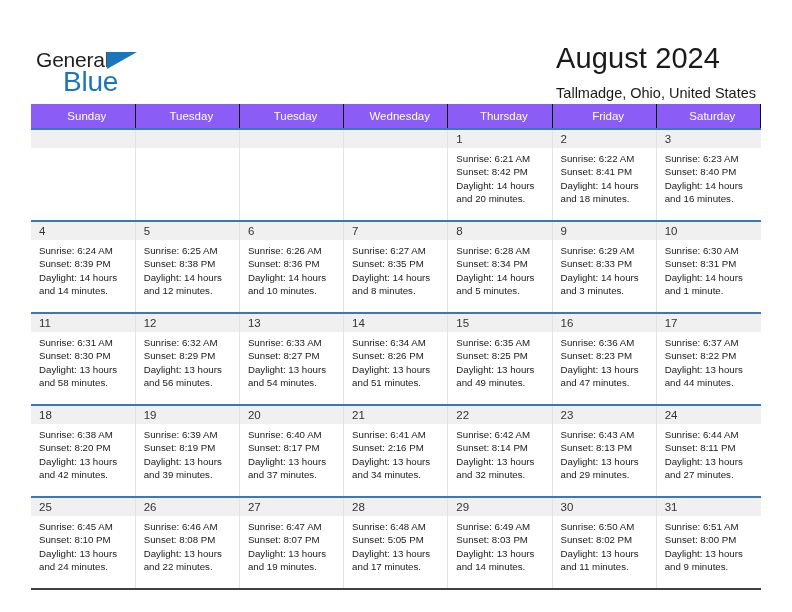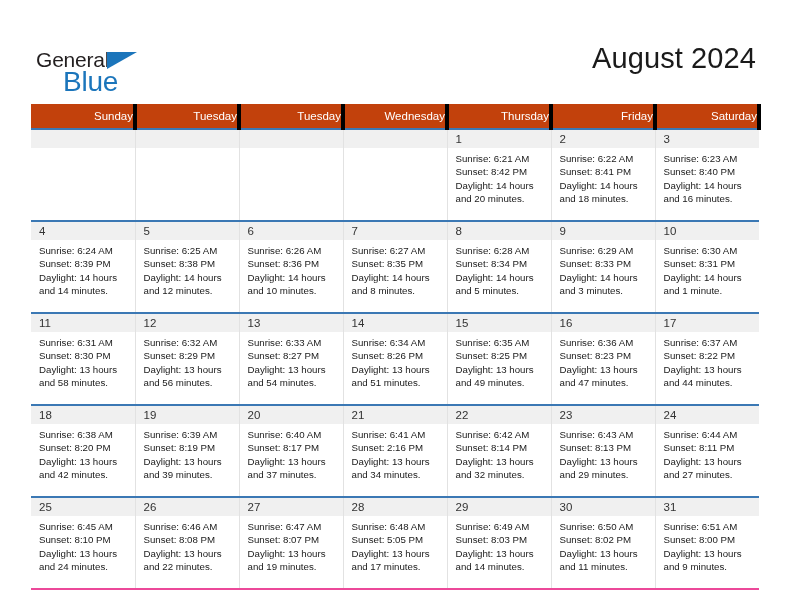--- a/index.html
+++ b/index.html
@@ -93,46 +93,46 @@
   .calendar {
     position: absolute;
     left: 31px;
     top: 104px;
     width: 730px;
     border-collapse: collapse;
     table-layout: fixed;
   }
 
   .calendar th {
-    background: #c2410c;
+    background: #8b5cf6;
     color: #ffffff;
     font-weight: normal;
     font-size: 11.5px;
     line-height: 14px;
-    text-align: right;
+    text-align: center;
     padding: 5px 0 5px 8px;
     height: 21px;
     box-sizing: border-box;
-    border-right: 4px solid #000000;
+    border-right: 1px solid #000000;
   }
 
   .calendar td {
     vertical-align: top;
     padding: 0;
     width: 104.28px;
     height: 90px;
     border-top: 2px solid #3b78b4;
     border-right: 1px solid #e2e2e2;
     background: #ffffff;
   }
   .calendar td:last-child {
     border-right: none;
   }
   .calendar tr:last-child td {
-    border-bottom: 2px solid #ec4899;
+    border-bottom: 2px solid #404040;
   }
 
   .daynum-band {
     background: #f0f0f0;
     height: 18px;
     box-sizing: border-box;
     padding: 1px 0 0 8px;
     font-size: 11.5px;
     line-height: 16px;
     color: #333333;
@@ -160,20 +160,21 @@
   <div class="header">
 
     <div class="logo">
       <span class="logo-line1">General</span>
       <span class="logo-triangle"></span>
       <span class="logo-line2">Blue</span>
     </div>
 
     <div class="title-block">
       <div class="cal-title">August 2024</div>
+      <div class="cal-subtitle">Tallmadge, Ohio, United States</div>
     </div>
 
   </div>
 
   <table class="calendar">
     <thead>
       <tr>
         <th>Sunday</th>
         <th>Tuesday</th>
         <th>Tuesday</th>

